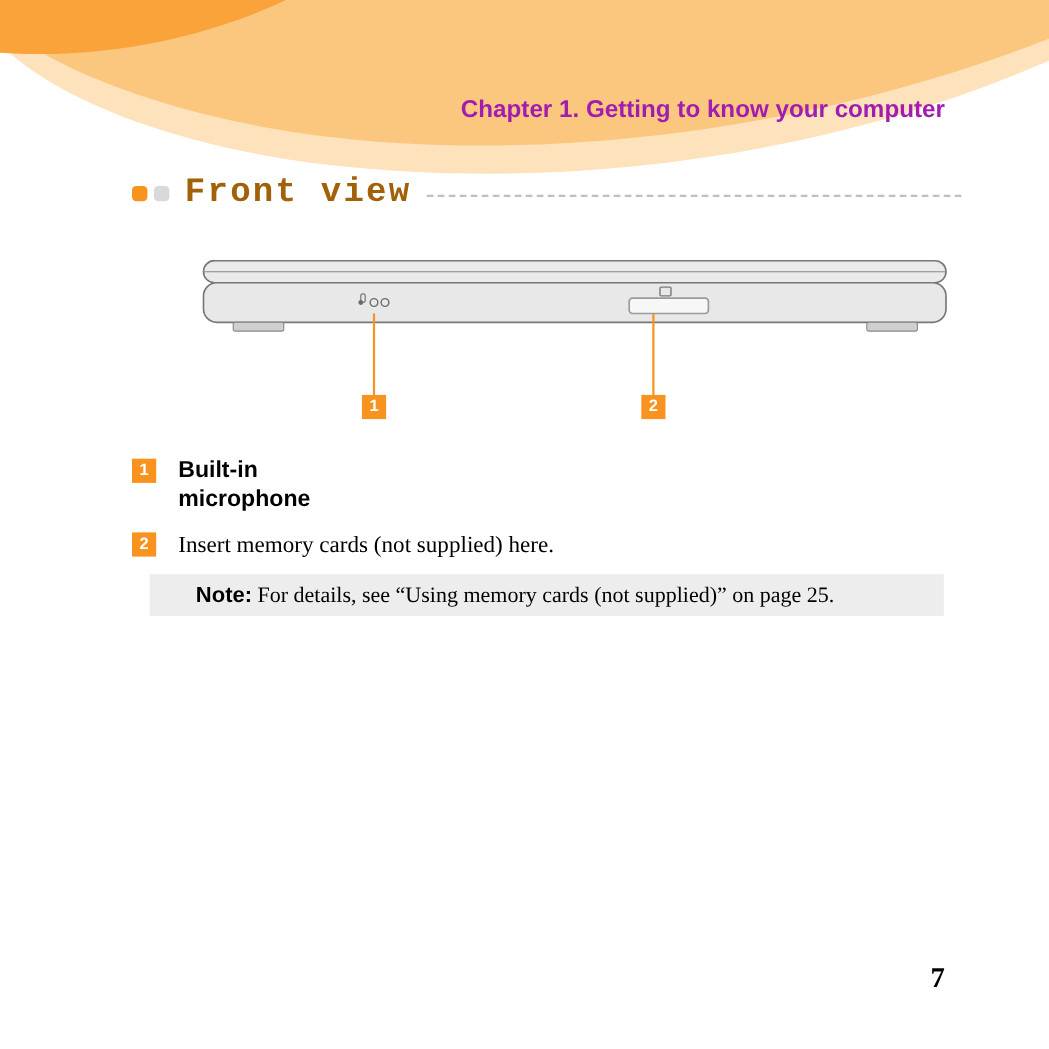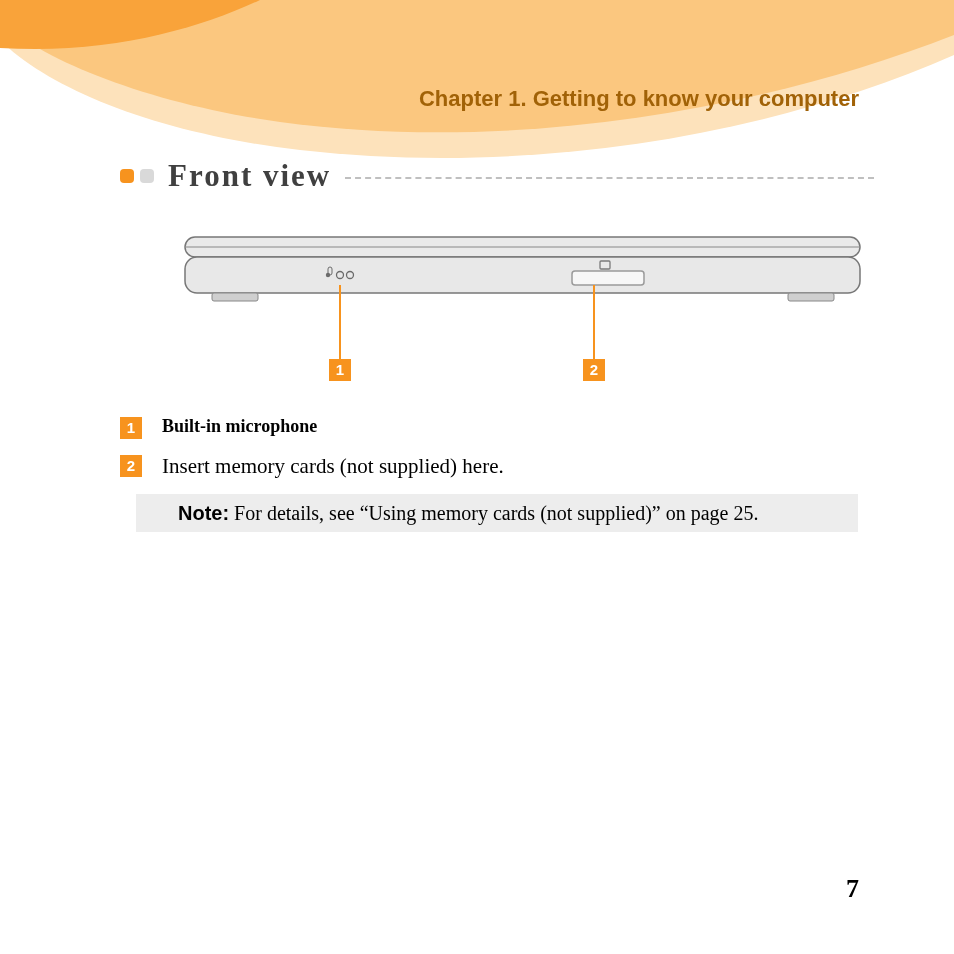--- a/index.html
+++ b/index.html
@@ -24,45 +24,45 @@
     pointer-events: none;
   }
 
   .chapter-title {
     position: absolute;
     top: 86px;
     right: 95px;
     font-family: Arial, Helvetica, sans-serif;
     font-weight: bold;
     font-size: 22px;
-    color: #a16207;
+    color: #a21caf;
   }
 
   .section-row {
     position: absolute;
     top: 158px;
     left: 120px;
     right: 80px;
     display: flex;
     align-items: center;
   }
   .bullet {
     width: 14px;
     height: 14px;
     border-radius: 4px;
     display: inline-block;
     margin-right: 6px;
   }
   .bullet.orange { background: #f7931e; }
   .bullet.gray   { background: #d9d9d9; }
   .section-title {
-    font-family: Liberation Serif, serif;
+    font-family: Liberation Mono, monospace;
     font-size: 31px;
     font-weight: bold;
-    color: #404040;
+    color: #a16207;
     letter-spacing: 2px;
     margin-left: 8px;
     margin-right: 14px;
   }
   .dashline {
     flex: 1;
     border-top: 2px dashed #bfbfbf;
     height: 0;
     margin-top: 4px;
   }
@@ -119,23 +119,23 @@
     font-family: Arial, Helvetica, sans-serif;
     font-weight: bold;
     font-size: 15px;
     text-align: center;
     line-height: 22px;
     margin-right: 20px;
     margin-top: 2px;
   }
   .term {
     flex: 0 0 185px;
-    font-family: Liberation Serif, serif;
-    font-weight: bold;
-    font-size: 18px;
+    font-family: Liberation Sans, sans-serif;
+    font-weight: bold;
+    font-size: 21px;
     line-height: 1.25;
     padding-right: 10px;
   }
   .def {
     flex: 1;
     font-size: 21px;
     line-height: 1.28;
   }
   .note-row {
     background: #ededed;

